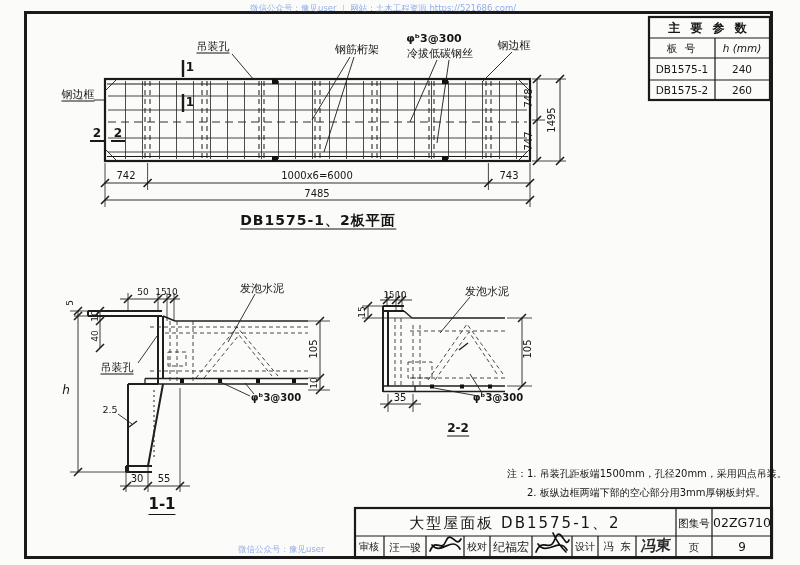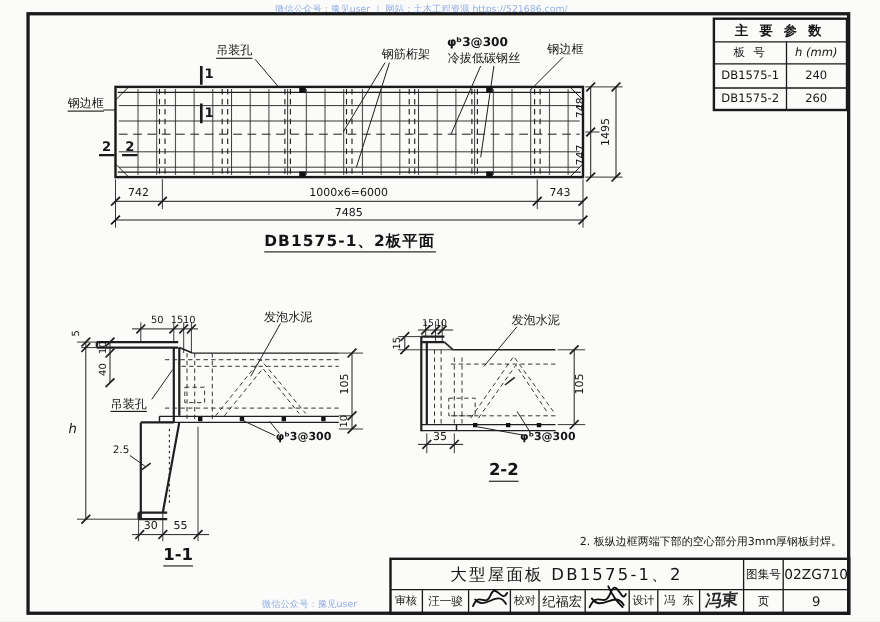--- a/index.html
+++ b/index.html
@@ -144,21 +144,21 @@
   <div class="lbl" style="left:709px;top:28px;font-size:12px;letter-spacing:3px;font-weight:bold;">主 要 参 数</div>
   <div class="lbl" style="left:682px;top:48px;font-size:10.5px;letter-spacing:2px;">板  号</div>
   <div class="lbl it" style="left:742px;top:48px;font-size:10.5px;">h (mm)</div>
   <div class="lbl" style="left:682px;top:69px;font-size:10.5px;">DB1575-1</div>
   <div class="lbl" style="left:742px;top:69px;font-size:10.5px;">240</div>
   <div class="lbl" style="left:682px;top:90px;font-size:10.5px;">DB1575-2</div>
   <div class="lbl" style="left:742px;top:90px;font-size:10.5px;">260</div>
 
   <div class="lbl ul" style="left:78px;top:95px;font-size:11px;">钢边框</div>
   <div class="lbl ul" style="left:213px;top:47px;font-size:11px;">吊装孔</div>
-  <div class="lbl" style="left:357px;top:49px;font-size:11px;margin-left:12px;">钢筋桁架</div>
+  <div class="lbl" style="left:357px;top:49px;font-size:11px;">钢筋桁架</div>
   <div class="lbl" style="left:434px;top:38px;font-size:11px;font-weight:bold;">φᵇ3@300</div>
   <div class="lbl" style="left:440px;top:53px;font-size:11px;">冷拔低碳钢丝</div>
   <div class="lbl" style="left:514px;top:45px;font-size:11px;">钢边框</div>
   <div class="lbl" style="left:190px;top:67px;font-size:12px;font-weight:bold;">1</div>
   <div class="lbl" style="left:190px;top:102px;font-size:12px;font-weight:bold;">1</div>
   <div class="lbl" style="left:97px;top:133px;font-size:12px;font-weight:bold;">2</div>
   <div class="lbl" style="left:118px;top:133px;font-size:12px;font-weight:bold;">2</div>
 
   <div class="lbl" style="left:126px;top:176px;font-size:10px;">742</div>
   <div class="lbl" style="left:317px;top:176px;font-size:10px;">1000x6=6000</div>
@@ -186,22 +186,23 @@
   <div class="lbl" style="left:276px;top:398px;font-size:10px;font-weight:bold;">φᵇ3@300</div>
   <div class="lbl cap" style="left:162px;top:506px;font-size:15px;">1-1</div>
 
   <div class="lbl" style="left:389px;top:295px;font-size:8.5px;">15</div>
   <div class="lbl" style="left:401px;top:295px;font-size:8.5px;">10</div>
   <div class="vlbl" style="left:362px;top:312px;font-size:9px;">15</div>
   <div class="lbl" style="left:487px;top:291px;font-size:11px;">发泡水泥</div>
   <div class="vlbl" style="left:528px;top:349px;font-size:10px;">105</div>
   <div class="lbl" style="left:400px;top:398px;font-size:10px;">35</div>
   <div class="lbl" style="left:498px;top:398px;font-size:10px;font-weight:bold;">φᵇ3@300</div>
-  <div class="lbl cap" style="left:458px;top:429px;font-size:15px;">2-2</div>
-
+  <div class="lbl cap" style="left:458px;top:429px;font-size:12px;">2-2</div>
+
+  <div class="note" style="left:507px;top:469px;font-size:10px;">注：1. 吊装孔距板端1500mm，孔径20mm，采用四点吊装。</div>
   <div class="note" style="left:527px;top:488px;font-size:10px;">2. 板纵边框两端下部的空心部分用3mm厚钢板封焊。</div>
 
   <div class="lbl" style="left:515px;top:523px;font-size:15px;letter-spacing:2px;">大型屋面板 DB1575-1、2</div>
   <div class="lbl" style="left:694px;top:523px;font-size:10.5px;text-align:center;">图集号</div>
   <div class="lbl" style="left:742px;top:523px;font-size:12.5px;">02ZG710</div>
   <div class="lbl" style="left:369px;top:547px;font-size:10px;">审核</div>
   <div class="lbl" style="left:405px;top:547px;font-size:10.5px;">汪一骏</div>
   <div class="lbl" style="left:477px;top:547px;font-size:10px;">校对</div>
   <div class="lbl" style="left:511px;top:547px;font-size:12px;">纪福宏</div>
   <div class="lbl" style="left:585px;top:547px;font-size:10px;">设计</div>

